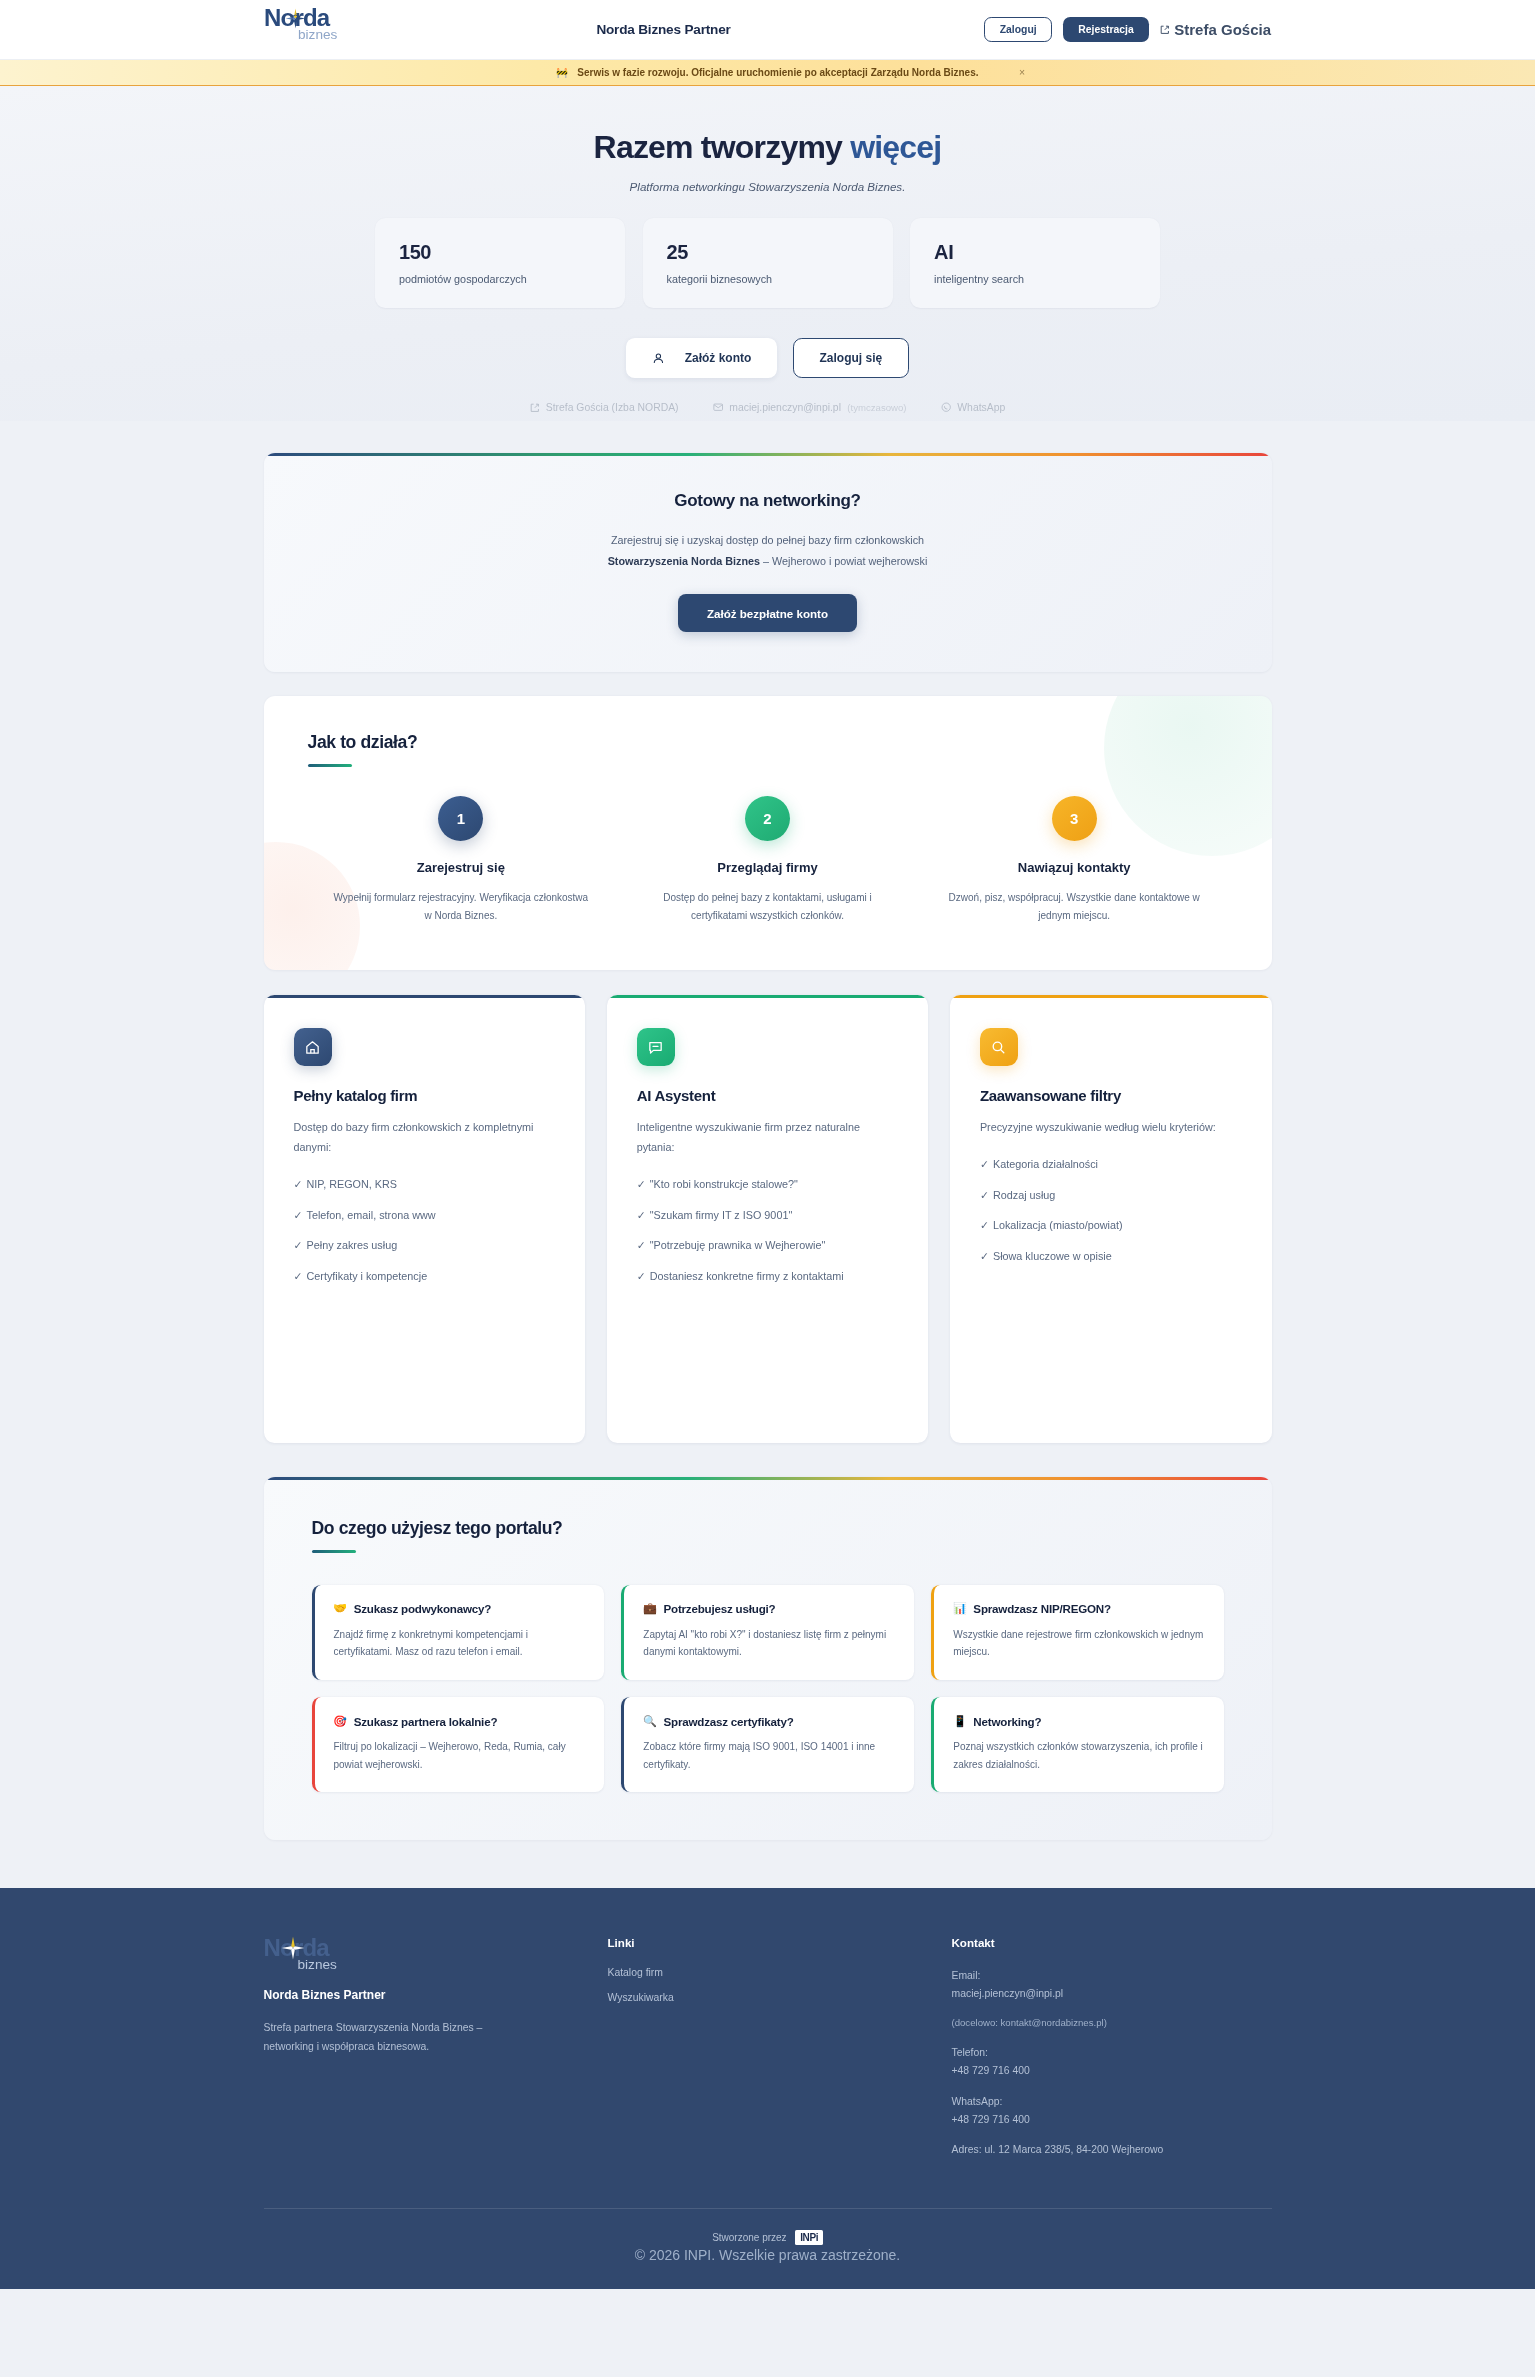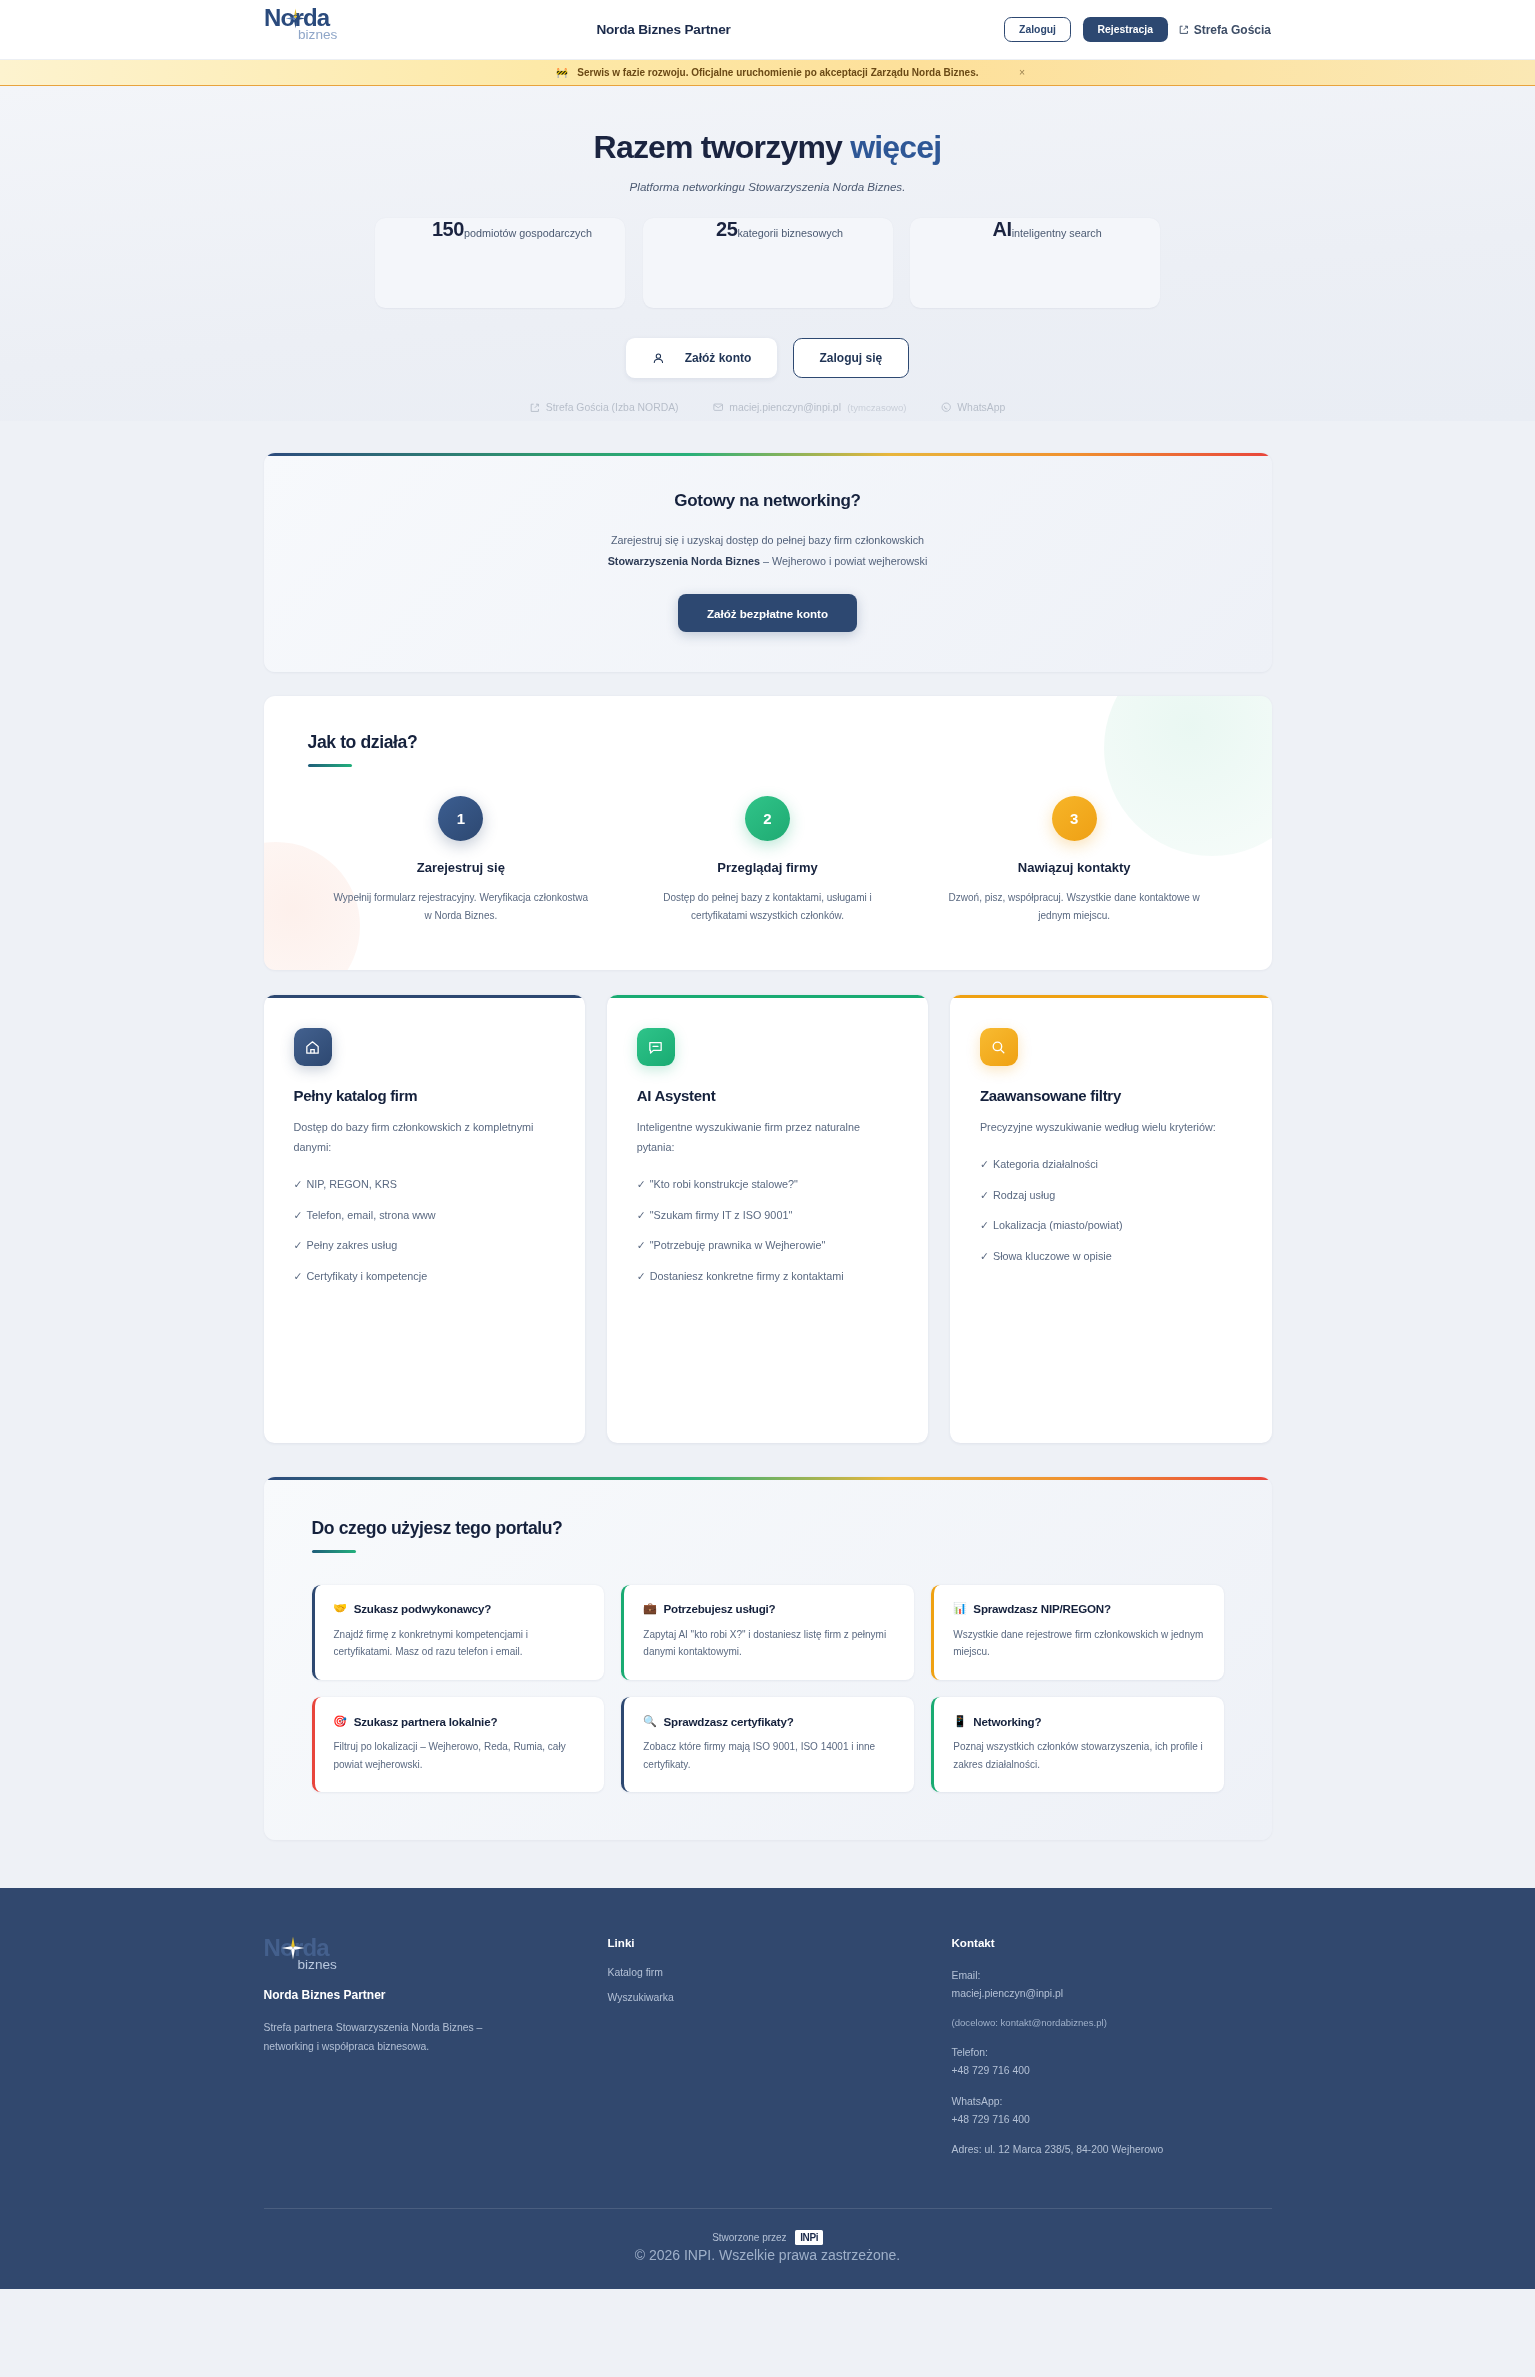--- a/index.html
+++ b/index.html
@@ -39,21 +39,21 @@
     font-size:10.4px;font-weight:600;padding:6.4px 14.4px;cursor:pointer;
     font-family:"Liberation Sans",sans-serif;
     margin-left:32px;
   }
   .btn-solid-sm{
     background:#2d4871;color:#fff;border:none;border-radius:7.2px;
     font-size:10.4px;font-weight:600;padding:7.2px 15px;cursor:pointer;
     font-family:"Liberation Sans",sans-serif;
   }
   .guest-link{
-    display:flex;align-items:center;gap:4.8px;color:#3d4d66;font-size:12px;
+    display:flex;align-items:center;gap:4.8px;color:#3d4d66;font-size:15px;
     font-weight:600;cursor:pointer;
   }
 
   
   .banner{
     height:26px;background:linear-gradient(90deg,#fdf3cf 0%,#fde9a8 35%,#fde09a 60%,#fbe8b4 100%);
     border-bottom:1.6px solid #e8a33d;
     display:flex;align-items:center;justify-content:center;gap:8.8px;
     position:relative;
   }
@@ -75,21 +75,21 @@
   .hero h1 .accent{color:#2e5796;}
   .hero-sub{
     margin-top:14.4px;font-size:11.6px;color:#4c5a72;font-style:italic;
   }
   .stats{
     margin-top:25.6px;display:flex;justify-content:center;gap:17.6px;
   }
   .stat-card{
     width:250px;height:90px;background:#f4f6fa;border-radius:10.4px;
     box-shadow:0 0.8px 1.6px rgba(30,45,80,.05);
-    display:flex;flex-direction:row;justify-content:center;
+    display:flex;flex-direction:column;justify-content:center;
     padding-left:24px;text-align:left;
   }
   .stat-num{font-size:20px;font-weight:800;color:#1b2440;letter-spacing:-0.4px;}
   .stat-lbl{margin-top:8.8px;font-size:10.8px;color:#4b5a72;}
 
   .cta-row{margin-top:30px;display:flex;justify-content:center;gap:16px;}
   .btn-white-lg{
     background:#fff;border:none;border-radius:8.8px;box-shadow:0 1.6px 4.8px rgba(30,45,80,.07);
     padding:12px 25.6px;font-size:12px;font-weight:700;color:#1f3354;cursor:pointer;
     display:flex;align-items:center;gap:20px;font-family:"Liberation Sans",sans-serif;justify-content:flex-end;

